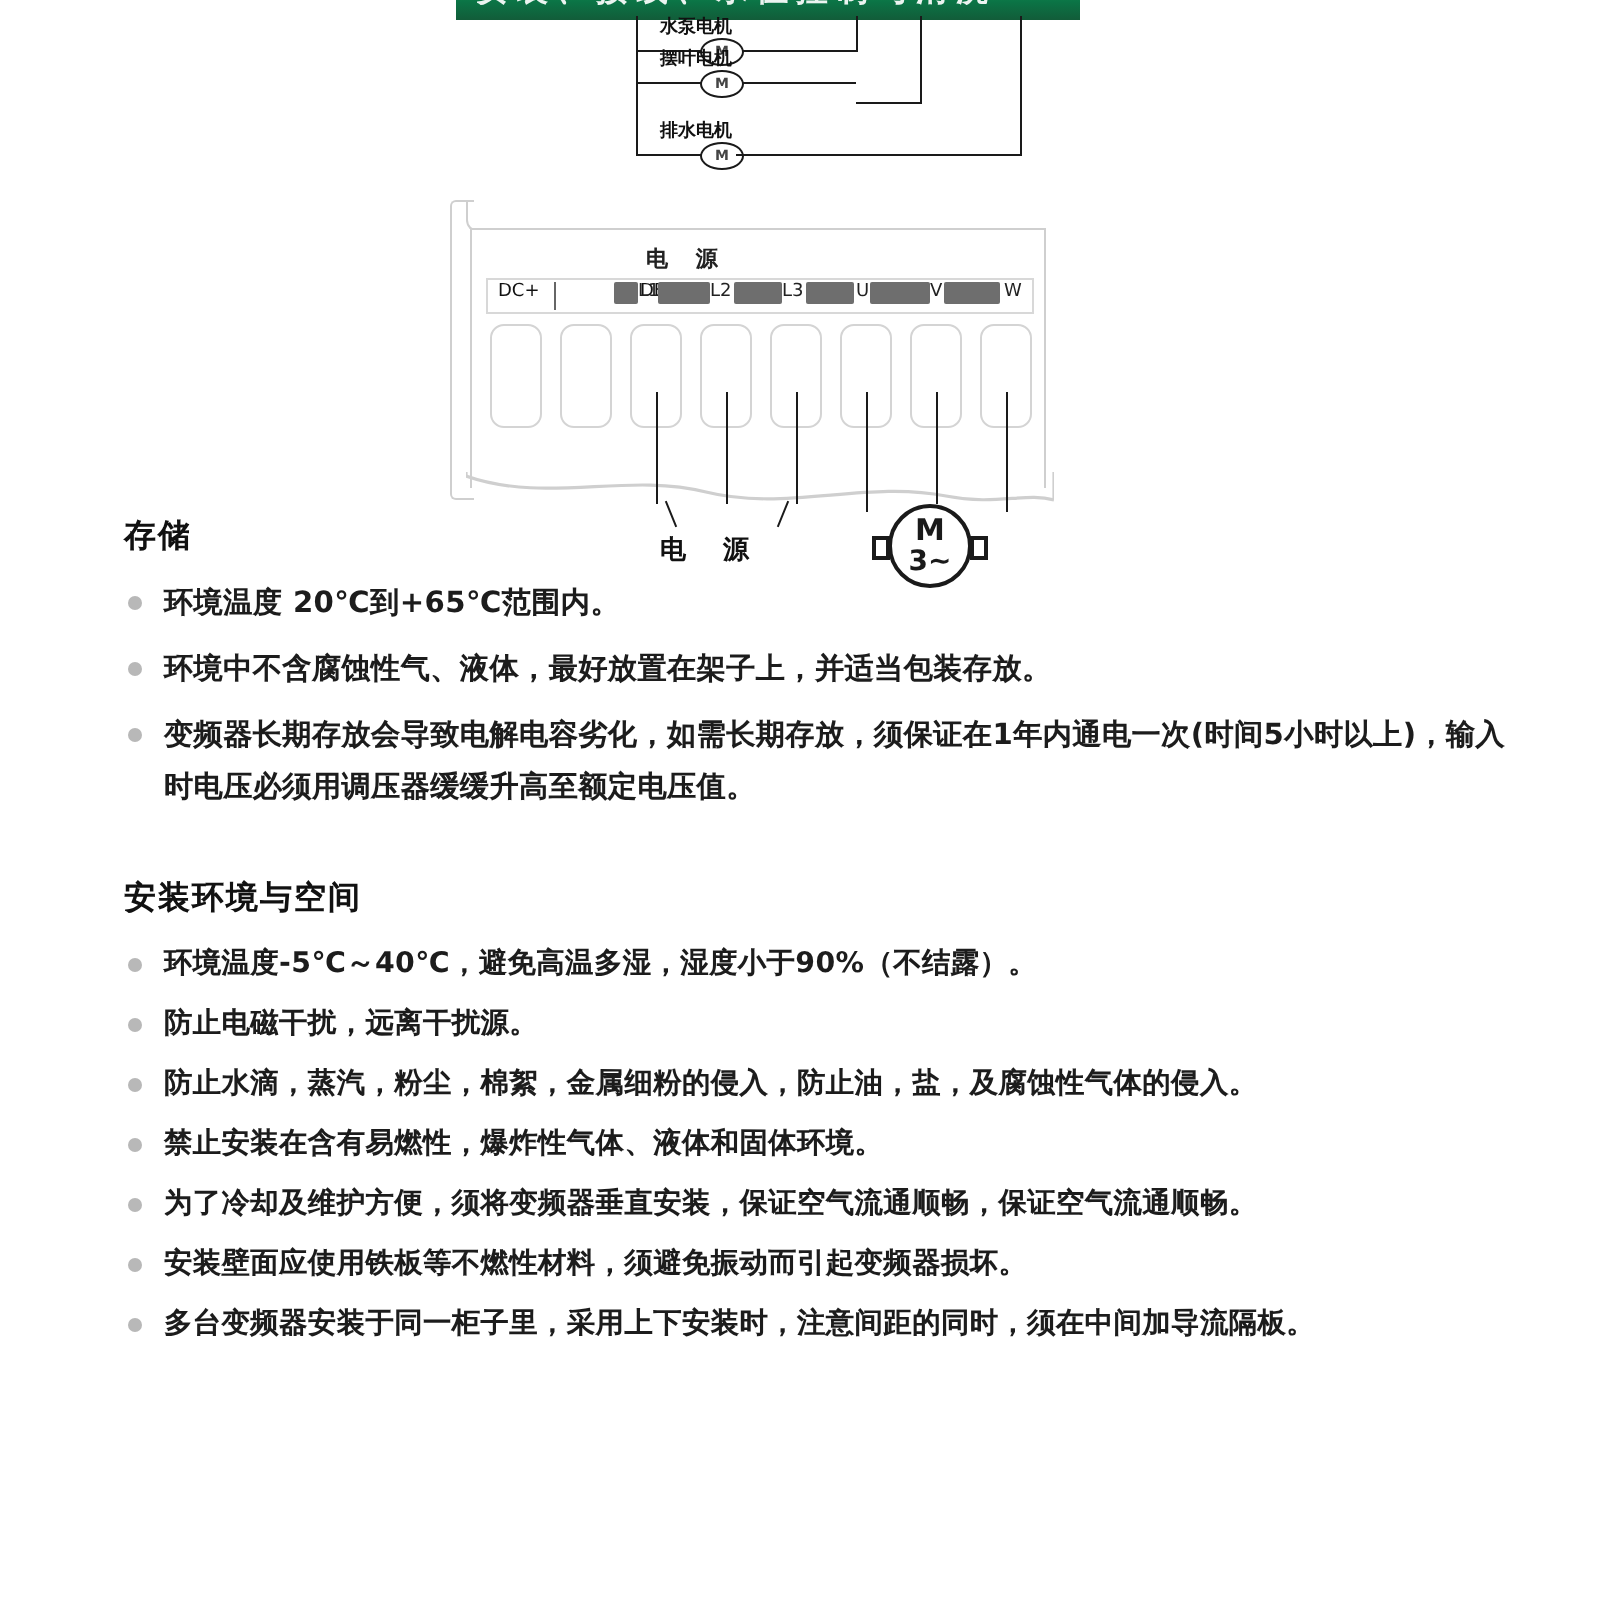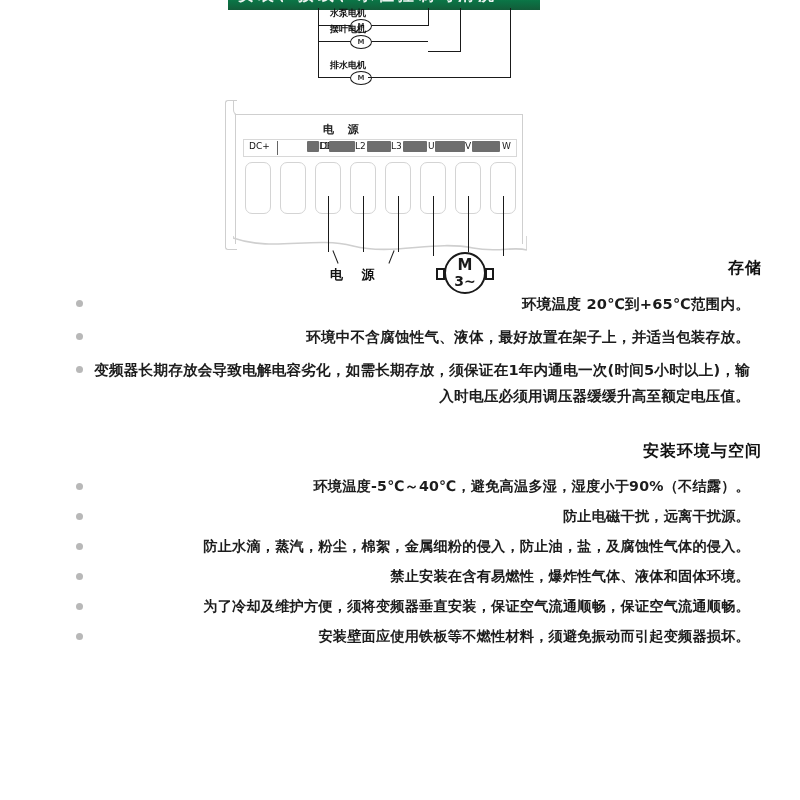--- a/index.html
+++ b/index.html
@@ -281,30 +281,28 @@
     left: 62px;
     top: 258px;
     width: 700px;
   }
   .section-heading {
     font-size: 16px;
     font-weight: bold;
     color: #111;
     letter-spacing: 1px;
     margin: 0 0 10px 0;
-    text-align: right;
   }
   .section-heading.second {
     margin-top: 32px;
   }
   ul.bullets {
     list-style: none;
-    margin: 12px;
+    margin: 0;
     padding: 0;
-    text-align: right;
   }
   ul.bullets li {
     position: relative;
     padding-left: 20px;
     margin-bottom: 7px;
     font-size: 14.2px;
     line-height: 25px;
     font-weight: bold;
     color: #1c1c1c;
     letter-spacing: 0.2px;
@@ -434,16 +432,17 @@
 
   <div class="install">
     <h2 class="section-heading second">安装环境与空间</h2>
     <ul class="bullets">
       <li>环境温度-5℃～40℃，避免高温多湿，湿度小于90%（不结露）。</li>
       <li>防止电磁干扰，远离干扰源。</li>
       <li>防止水滴，蒸汽，粉尘，棉絮，金属细粉的侵入，防止油，盐，及腐蚀性气体的侵入。</li>
       <li>禁止安装在含有易燃性，爆炸性气体、液体和固体环境。</li>
       <li>为了冷却及维护方便，须将变频器垂直安装，保证空气流通顺畅，保证空气流通顺畅。</li>
       <li>安装壁面应使用铁板等不燃性材料，须避免振动而引起变频器损坏。</li>
+      <li>多台变频器安装于同一柜子里，采用上下安装时，注意间距的同时，须在中间加导流隔板。</li>
     </ul>
   </div>
 
 </div>
 
 </body></html>

